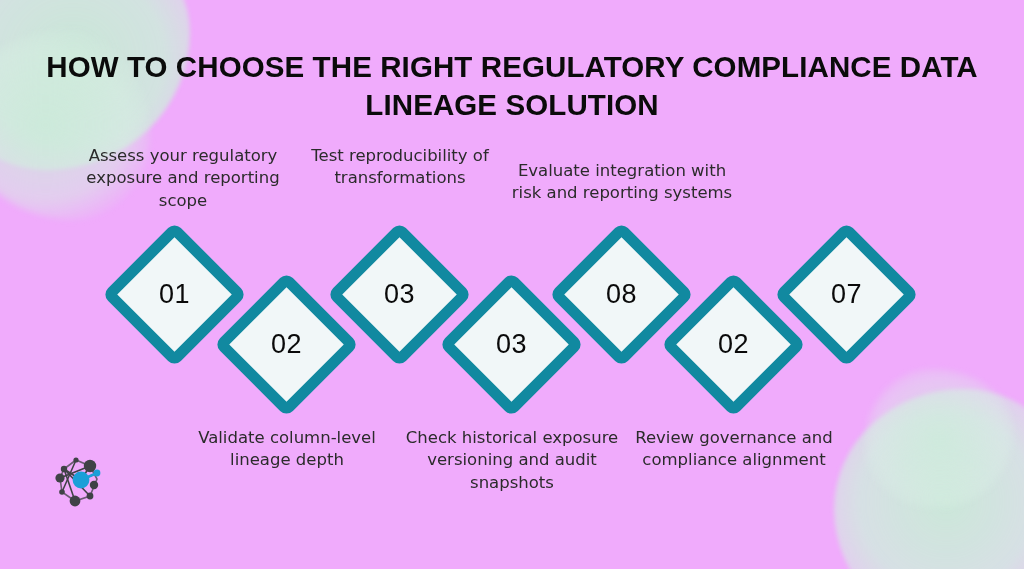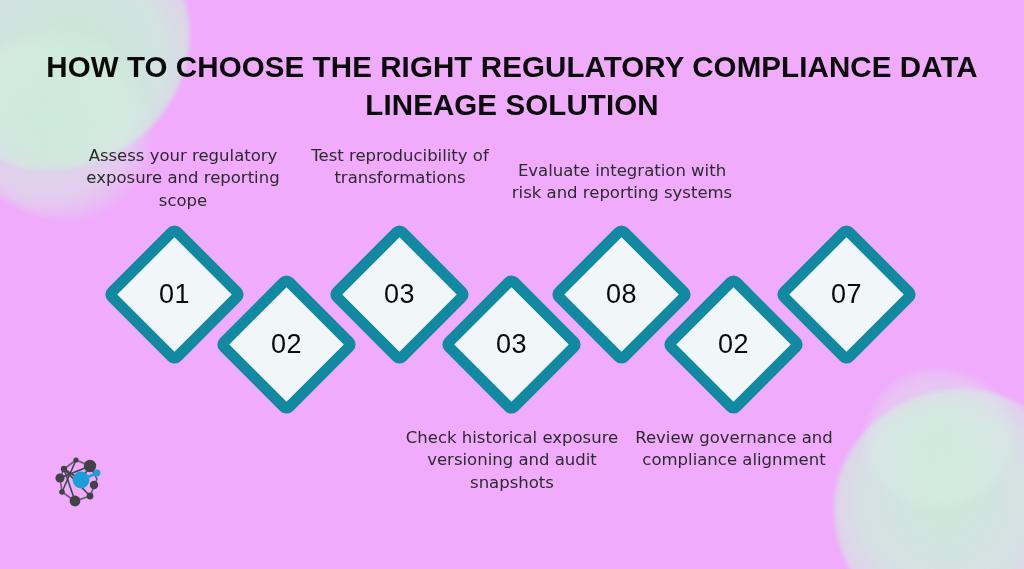--- a/index.html
+++ b/index.html
@@ -139,20 +139,21 @@
   <div class="step-label" style="left:68px; top:145px;">Assess your regulatory exposure and reporting scope</div>
   <div class="step" style="left:123px; top:243px;">
     <div class="diamond"></div>
     <div class="diamond-num">01</div>
   </div>
 
   <div class="step" style="left:235px; top:293px;">
     <div class="diamond"></div>
     <div class="diamond-num">02</div>
   </div>
+  <div class="step-label" style="left:172px; top:427px;">Validate column-level lineage depth</div>
 
   <div class="step-label" style="left:285px; top:145px;">Test reproducibility of transformations</div>
   <div class="step" style="left:348px; top:243px;">
     <div class="diamond"></div>
     <div class="diamond-num">03</div>
   </div>
 
   <div class="step" style="left:460px; top:293px;">
     <div class="diamond"></div>
     <div class="diamond-num">03</div>

